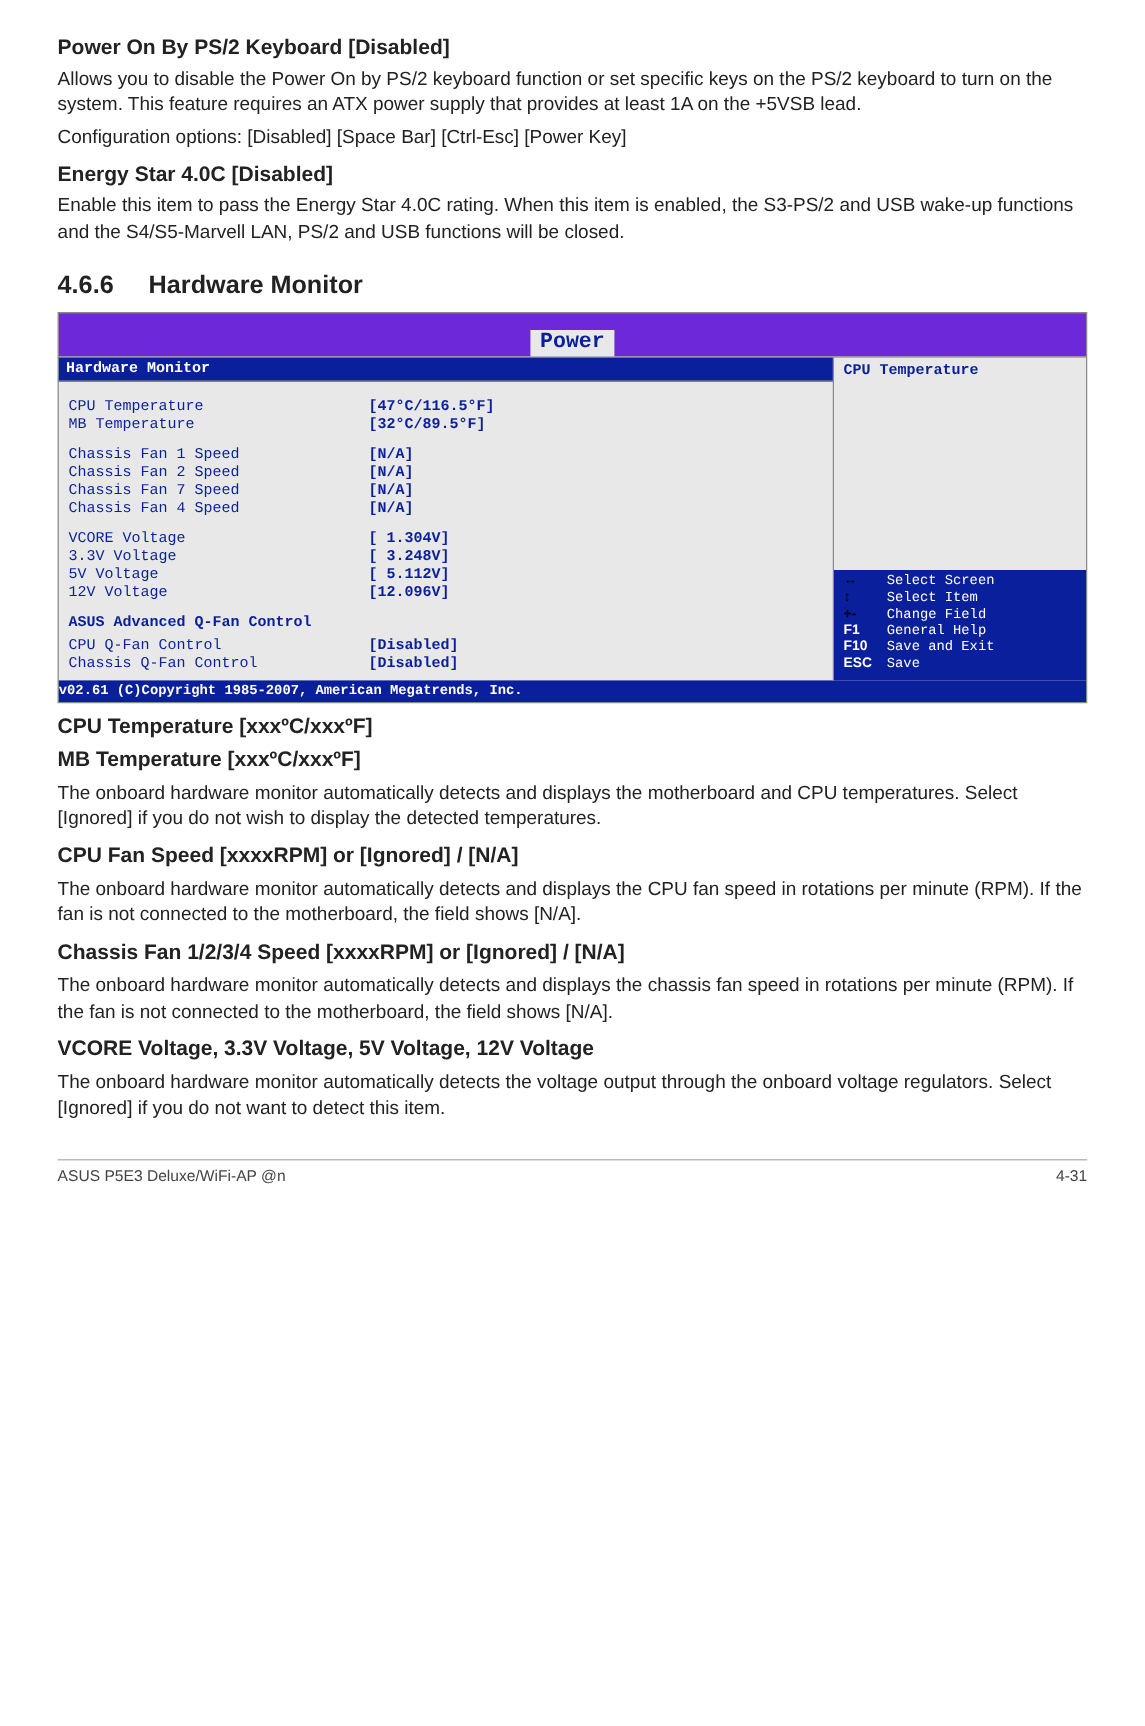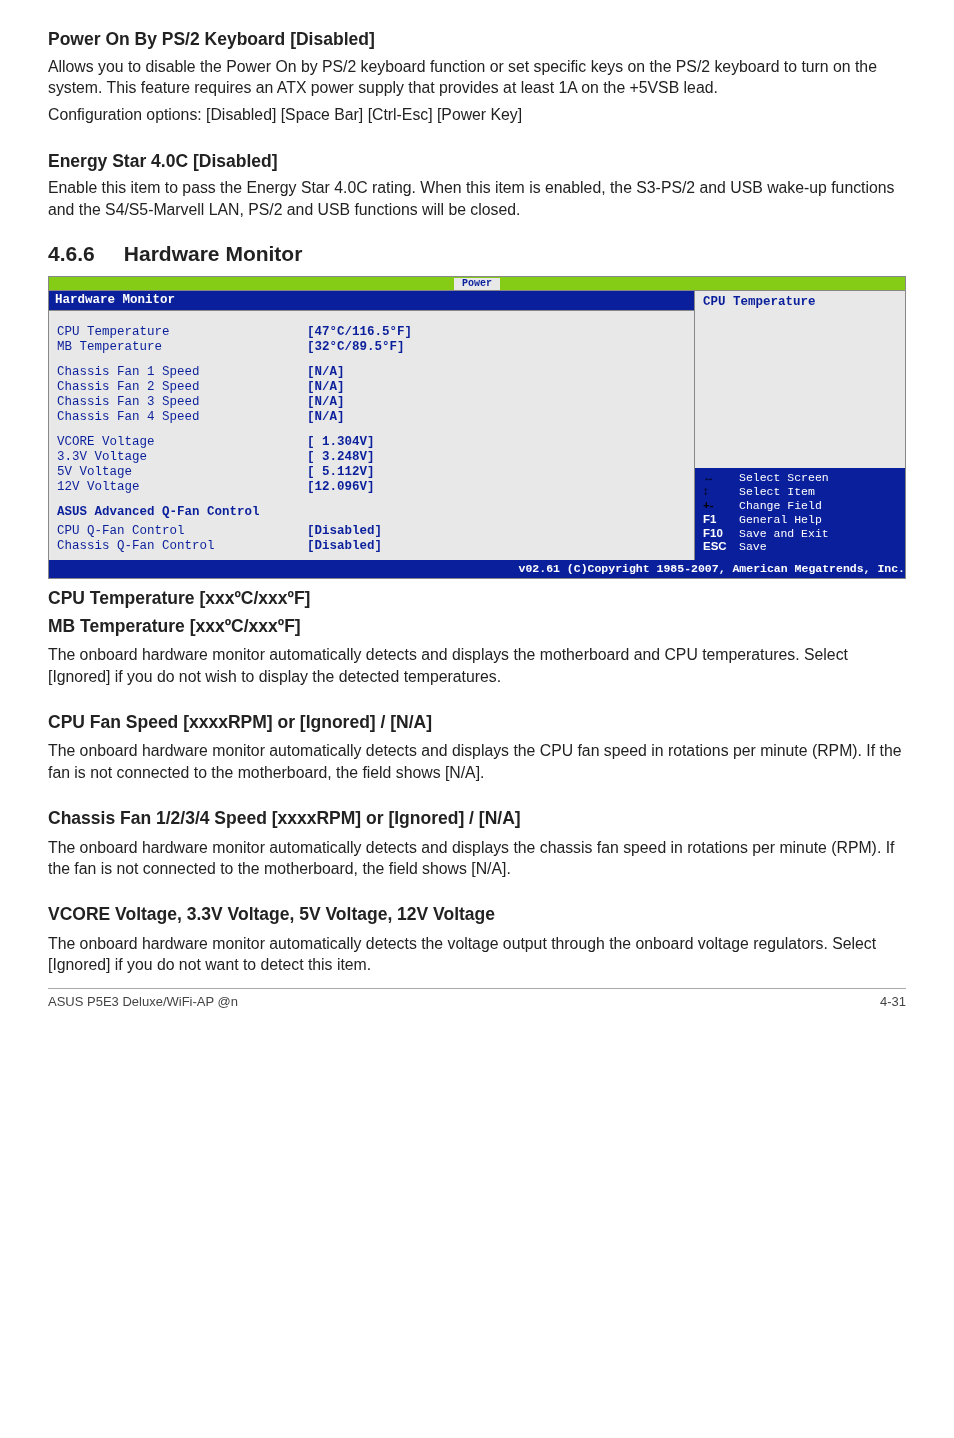--- a/index.html
+++ b/index.html
@@ -10,21 +10,21 @@
     padding: 28px 48px 18px 48px;
     font-size: 15.8px;
     line-height: 1.35;
   }
   h3.sub {
     font-size: 17.5px;
     font-weight: bold;
     margin-bottom: 4px;
   }
   p.body { margin-bottom: 6px; }
-  .gap-md { margin-top: 24px; }
+  .gap-md { margin-top: 8px; }
   .gap-sm { margin-top: 6px; }
 
   h2.sec {
     font-size: 21px;
     font-weight: bold;
     margin-top: 20px;
     margin-bottom: 8px;
   }
   .sec-num { display: inline-block; width: 70px; }
 
@@ -32,25 +32,25 @@
   .bios-wrap {
     border: 1px solid #888;
     background: #e8e8e8;
     width: 100%;
     margin: 4px 0 8px 0;
     font-family: "Courier New", monospace;
     font-size: 12.5px;
     line-height: 1.2;
   }
   .bios-header {
-    background: #84cc16;
+    background: #6d28d9;
     color: #fff;
     text-align: center;
-    padding: 1px 0 0 0;
-    font-size: 10px;
+    padding: 14px 0 0 0;
+    font-size: 18px;
   }
   .bios-header-tab {
     display: inline-block;
     background: #e8e8e8;
     color: #0a1f9b;
     padding: 0 8px;
     font-weight: bold;
   }
   .bios-body {
     display: flex;
@@ -97,30 +97,30 @@
   }
   .bios-right-help {
     background: #0a1f9b;
     margin: 0 -8px -4px -8px;
     padding: 3px 8px 6px 8px;
     font-size: 11.5px;
   }
   .bios-footer {
     background: #0a1f9b;
     color: #fff;
-    text-align: right;
+    text-align: left;
     font-size: 11.5px;
     padding: 2px 0;
     font-weight: bold;
   }
   .arrow-sym { font-family: Arial, sans-serif; }
 
   .page-footer {
     border-top: 1px solid #aaa;
-    margin-top: 12px;
+    margin-top: 32px;
     padding-top: 4px;
     display: flex;
     justify-content: space-between;
     font-size: 13px;
     color: #444;
   }
 </style>
 </head>
 <body>
 
@@ -159,21 +159,21 @@
         <div id="rows-b">
             <div class="bios-row">
               <span class="bios-label">Chassis Fan 1 Speed</span>
               <span class="bios-value">[N/A]</span>
             </div>
             <div class="bios-row">
               <span class="bios-label">Chassis Fan 2 Speed</span>
               <span class="bios-value">[N/A]</span>
             </div>
             <div class="bios-row">
-              <span class="bios-label">Chassis Fan 3 Speed</span>
+              <span class="bios-label">Chassis Fan 7 Speed</span>
               <span class="bios-value">[N/A]</span>
             </div>
             <div class="bios-row">
               <span class="bios-label">Chassis Fan 4 Speed</span>
               <span class="bios-value">[N/A]</span>
             </div>
           </div>
         <div class="bios-spacer"></div>
         <div id="rows-c">
             <div class="bios-row">

